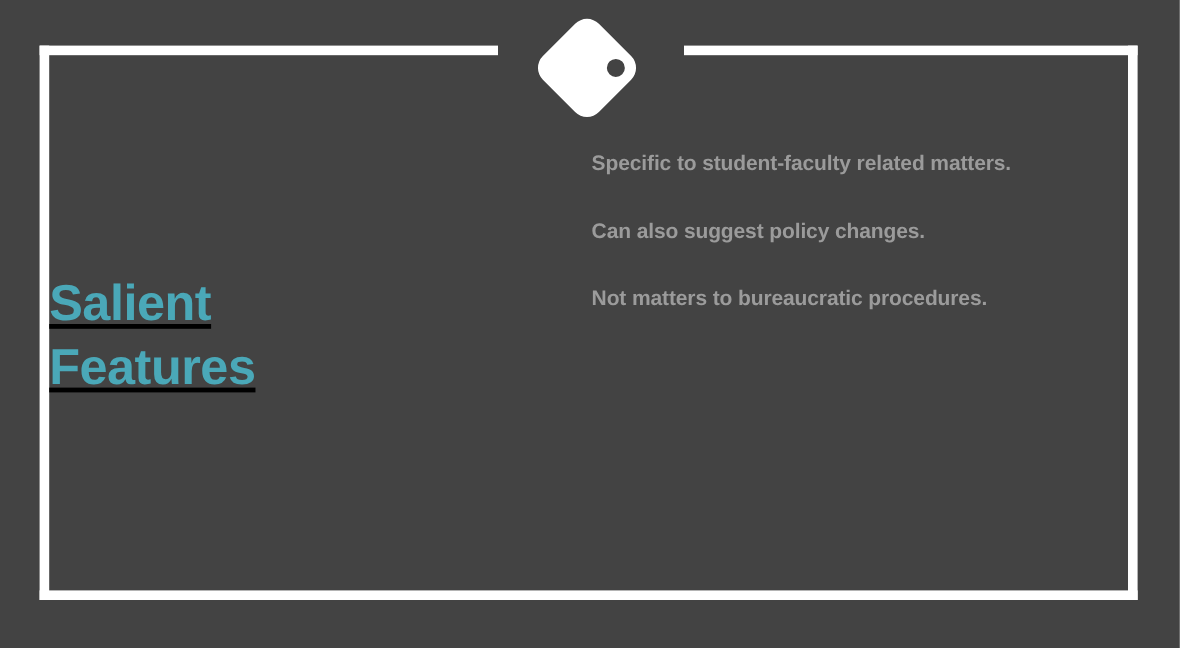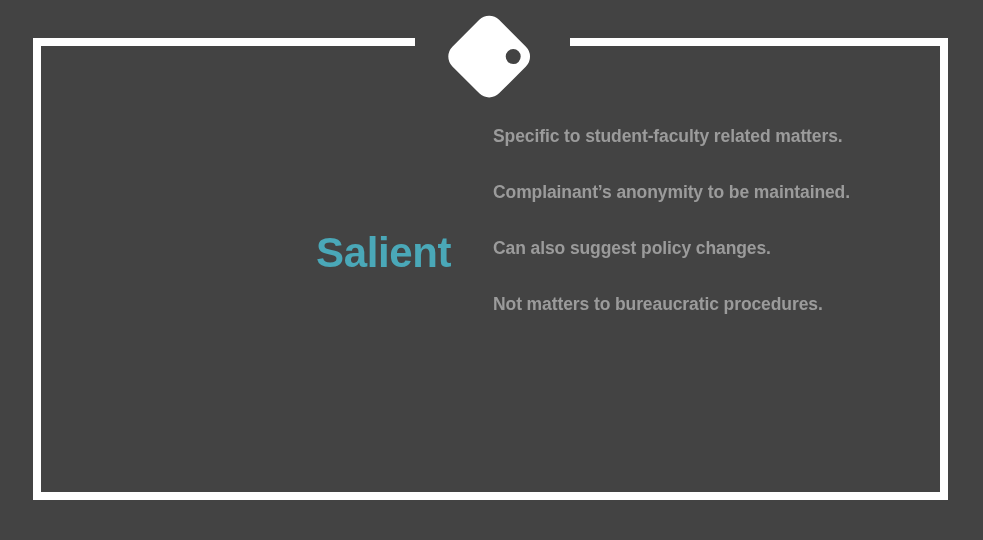--- a/index.html
+++ b/index.html
@@ -79,21 +79,22 @@
     width: 899px;
     height: 446px;
   }
 
   
   #heading-block {
     position: absolute;
     left: 0px;
     top: 180px;
     width: 410px;
-    text-align: right;
+    text-align: left;
+    text-decoration: underline;
   }
   .heading-line {
     color: #4aa8b8;
     font-family: "Liberation Sans", sans-serif;
     font-size: 42px;
     font-weight: bold;
     line-height: 53px;
     letter-spacing: -0.4px;
     white-space: nowrap;
   }
@@ -136,23 +137,23 @@
                  a14 14 0 0 1 -14 -14 v-38 a14 14 0 0 1 14 -14 z" fill="#ffffff"></path>
         <circle cx="66" cy="36" r="7.5" fill="#434343"></circle>
       </g>
     </svg>
   </div>
 
   <div id="content">
 
     <div id="heading-block">
       <div class="heading-line">Salient</div>
+      <div class="heading-line">Features</div>
     </div>
 
     <div id="points-block">
       <p class="point">Specific to student-faculty related matters.</p>
-      <p class="point">Complainant’s anonymity to be maintained.</p>
       <p class="point">Can also suggest policy changes.</p>
       <p class="point">Not matters to bureaucratic procedures.</p>
     </div>
 
   </div>
 </div>
 
 </body></html>

